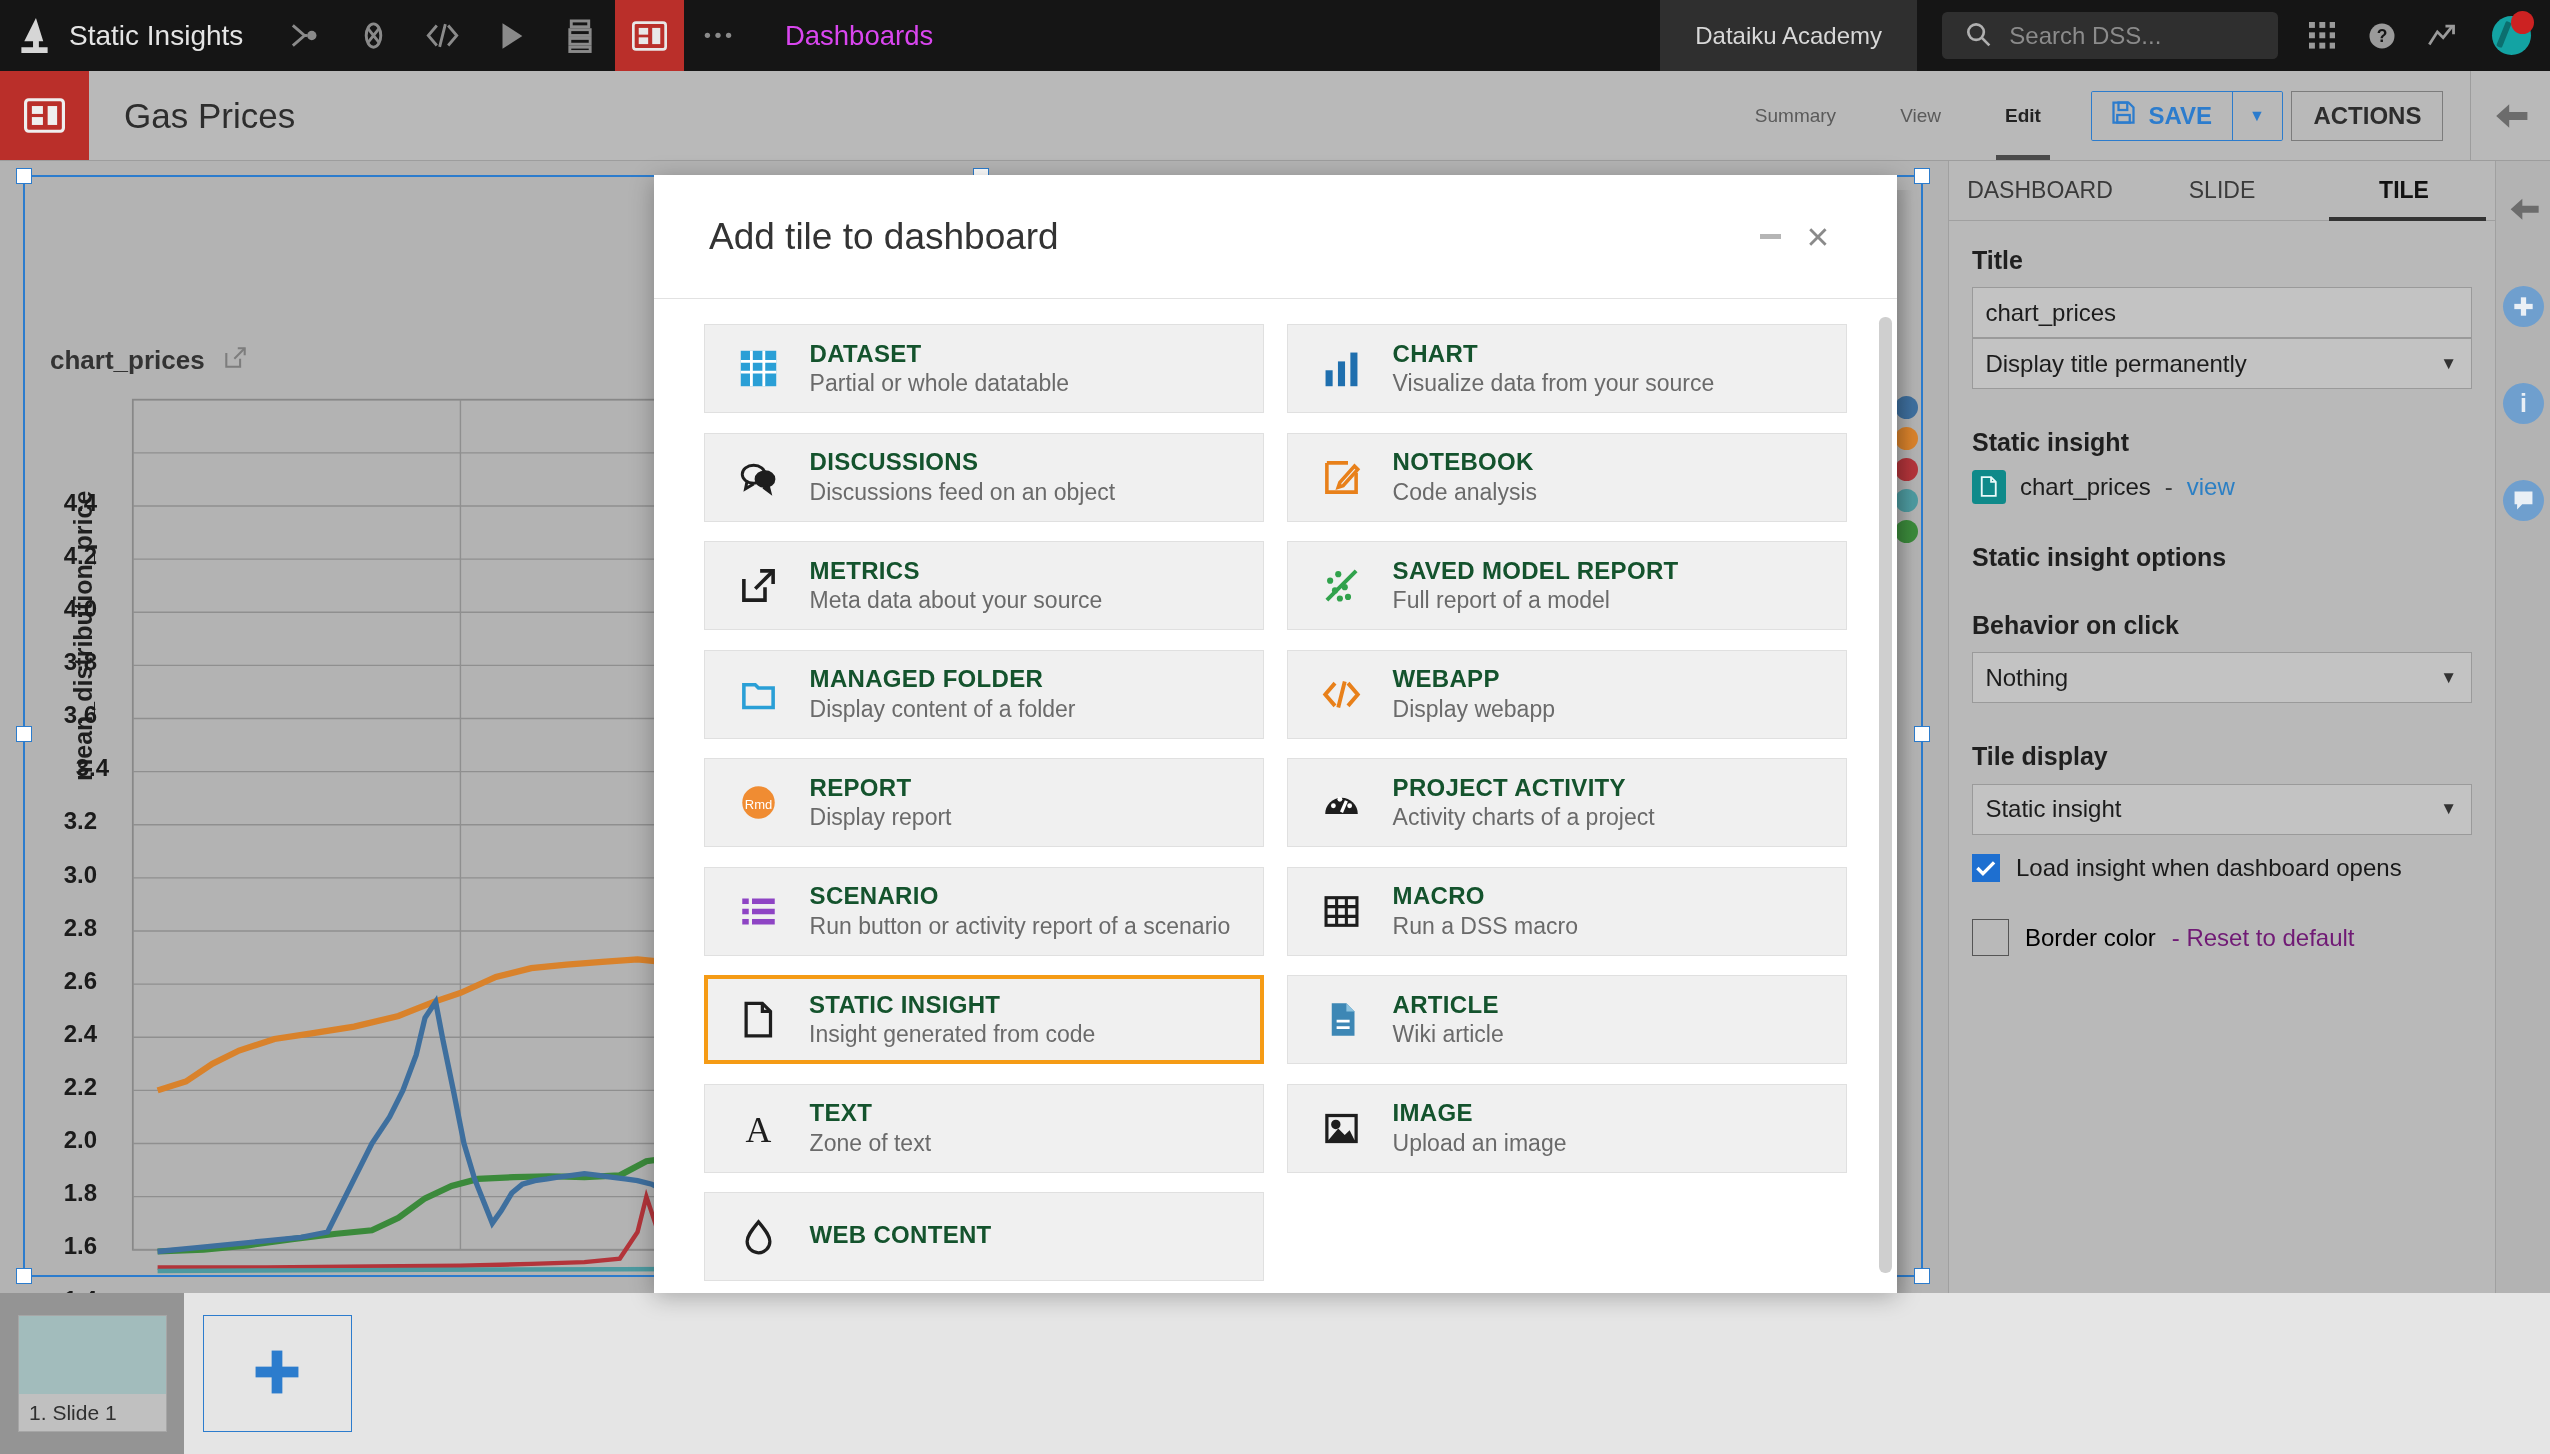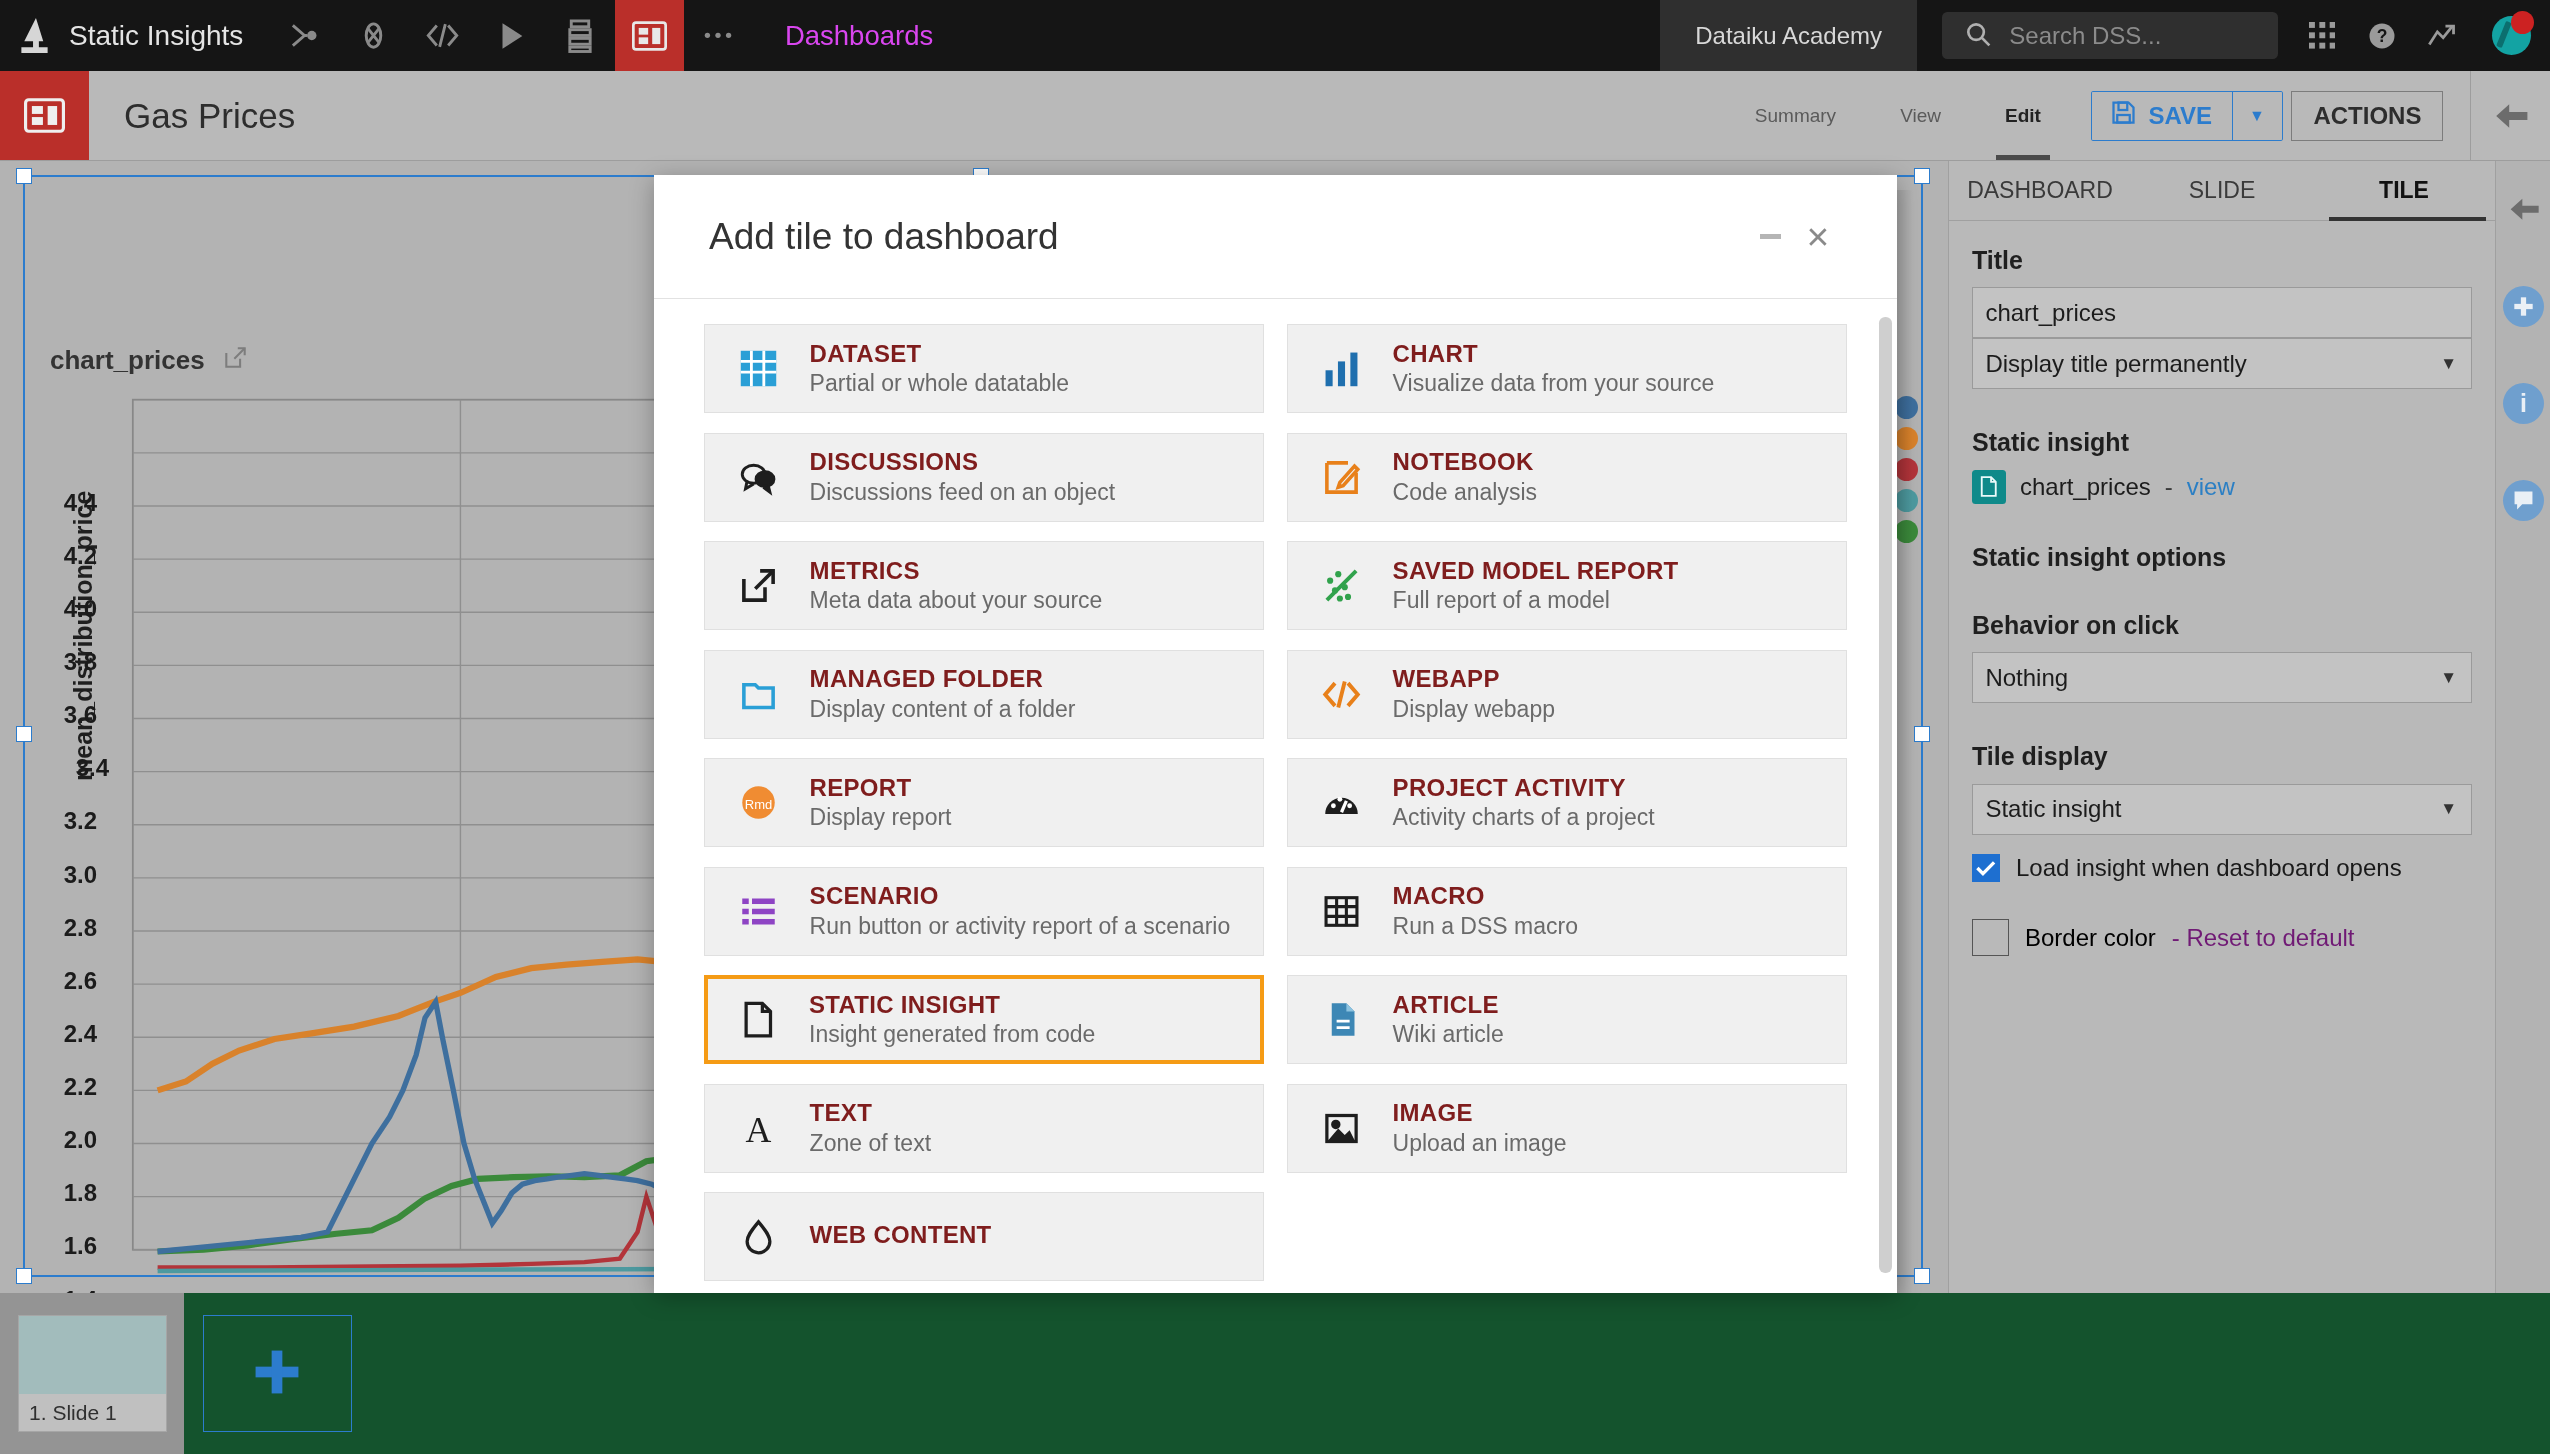--- a/index.html
+++ b/index.html
@@ -144,21 +144,21 @@
   .swatch { width:37px; height:37px; background:#b9b9b9; border:1.8px solid #555; }
   .rs-reset { color:#701a75; }
 
   
   #rrail { position:absolute; right:0; top:161px; width:55px; height:1132px; background:#b3b3b3; border-left:0.9px solid #a0a0a0; z-index:21;}
   .rail-btn { width:55px; height:97px; display:flex; align-items:center; justify-content:center; }
   .rail-circle { width:41px; height:41px; border-radius:50%; background:#6f9fce; display:flex; align-items:center; justify-content:center; color:#e9eff6; font-size:25px; font-weight:bold;}
 
   
   #slides {
-    position:absolute; left:0; bottom:0; width:2550px; height:161px; background:#14532d; z-index:25;
+    position:absolute; left:0; bottom:0; width:2550px; height:161px; background:#e5e5e5; z-index:25;
     display:flex; align-items:center;
   }
   .slide-cell { width:184px; height:161px; background:#949494; display:flex; align-items:center; justify-content:center; }
   .slide-card { width:149px; height:117px; background:#c0c0c0; border:0.9px solid #a6a6a6; }
   .slide-thumb { height:78px; background:#a2bcbc; }
   .slide-name { font-size:21px; color:#303030; padding:7px 0 0 10.6px; }
   .slide-add-wrap { width:186px; display:flex; align-items:center; justify-content:center; }
   .slide-add { width:149px; height:117px; border:1.8px solid #2c7ccd; display:flex; align-items:center; justify-content:center; }
   #modal {
     position:absolute; left:654px; top:175px; width:1243px; height:1118px;
@@ -172,21 +172,21 @@
   .m-close { width:48px; display:flex; align-items:center; justify-content:center; color:#8a8a8a; font-size:39px; line-height:1;}
   .m-body { flex:1; padding:25px 50px 0 50px; position:relative; overflow:hidden; }
   .m-grid { display:grid; grid-template-columns:1fr 1fr; column-gap:23px; row-gap:19.5px; }
   .t-card {
     height:89px; background:#f0f0f0; border:0.9px solid #e0e0e0;
     display:flex; align-items:center; padding-left:26.6px; gap:25px;
   }
   .t-card.sel { border:4.4px solid #f59b15; background:#f0f0f0; padding-left:23px; }
   .t-ic { width:53px; display:flex; align-items:center; justify-content:center; flex:0 0 53px;}
   .t-txt { display:flex; flex-direction:column; gap:2.7px; }
-  .t-name { font-size:24px; font-weight:bold; color:#7f1d1d; letter-spacing:0.3px; }
+  .t-name { font-size:24px; font-weight:bold; color:#14532d; letter-spacing:0.3px; }
   .t-desc { font-size:23px; color:#6a6a6a; }
   .m-scroll {
     position:absolute; right:5.3px; top:17.7px; width:12.4px; height:956px;
     background:#cfcfcf; border-radius:6.2px;
   }
   
   #modalshadow {
     position:absolute; left:1888px; top:190px; width:25px; height:1103px;
     background:linear-gradient(to right, rgba(0,0,0,.16), rgba(0,0,0,0)); z-index:55;
   }

